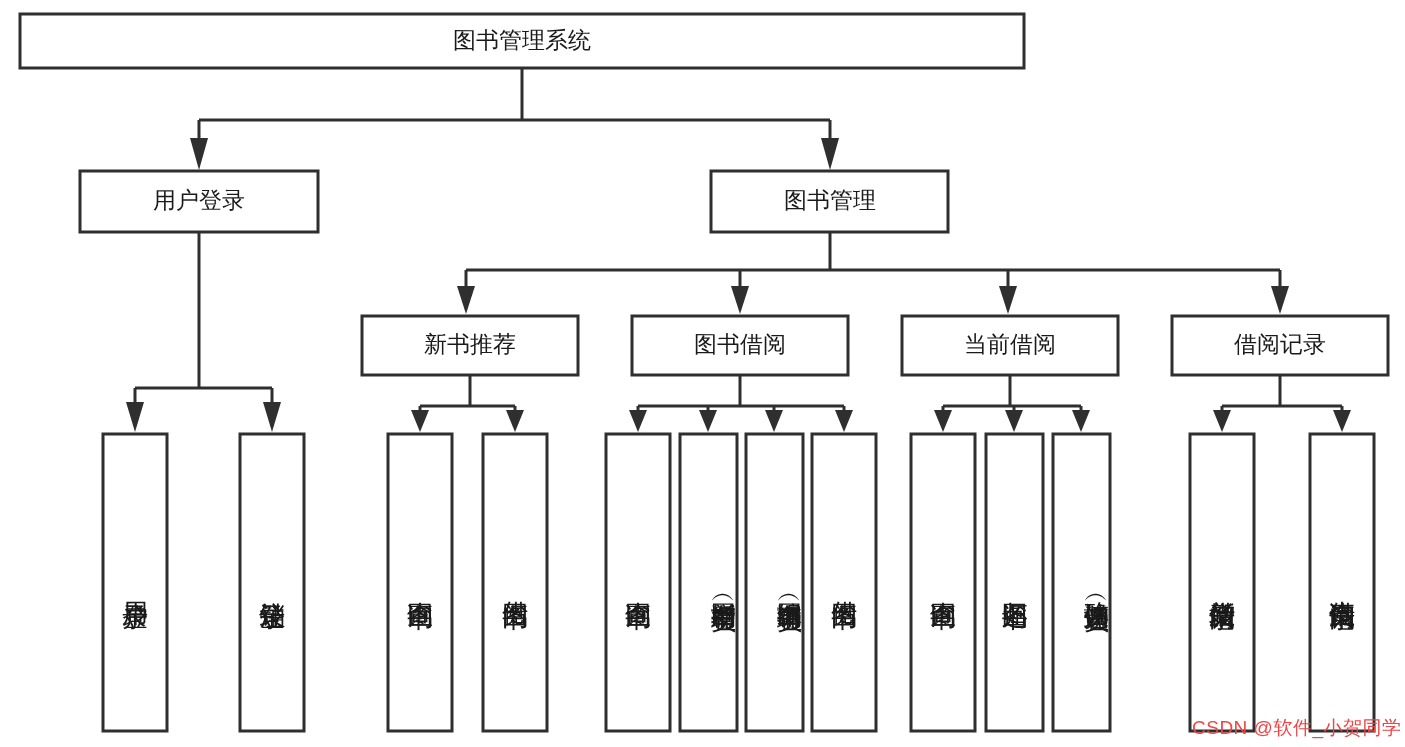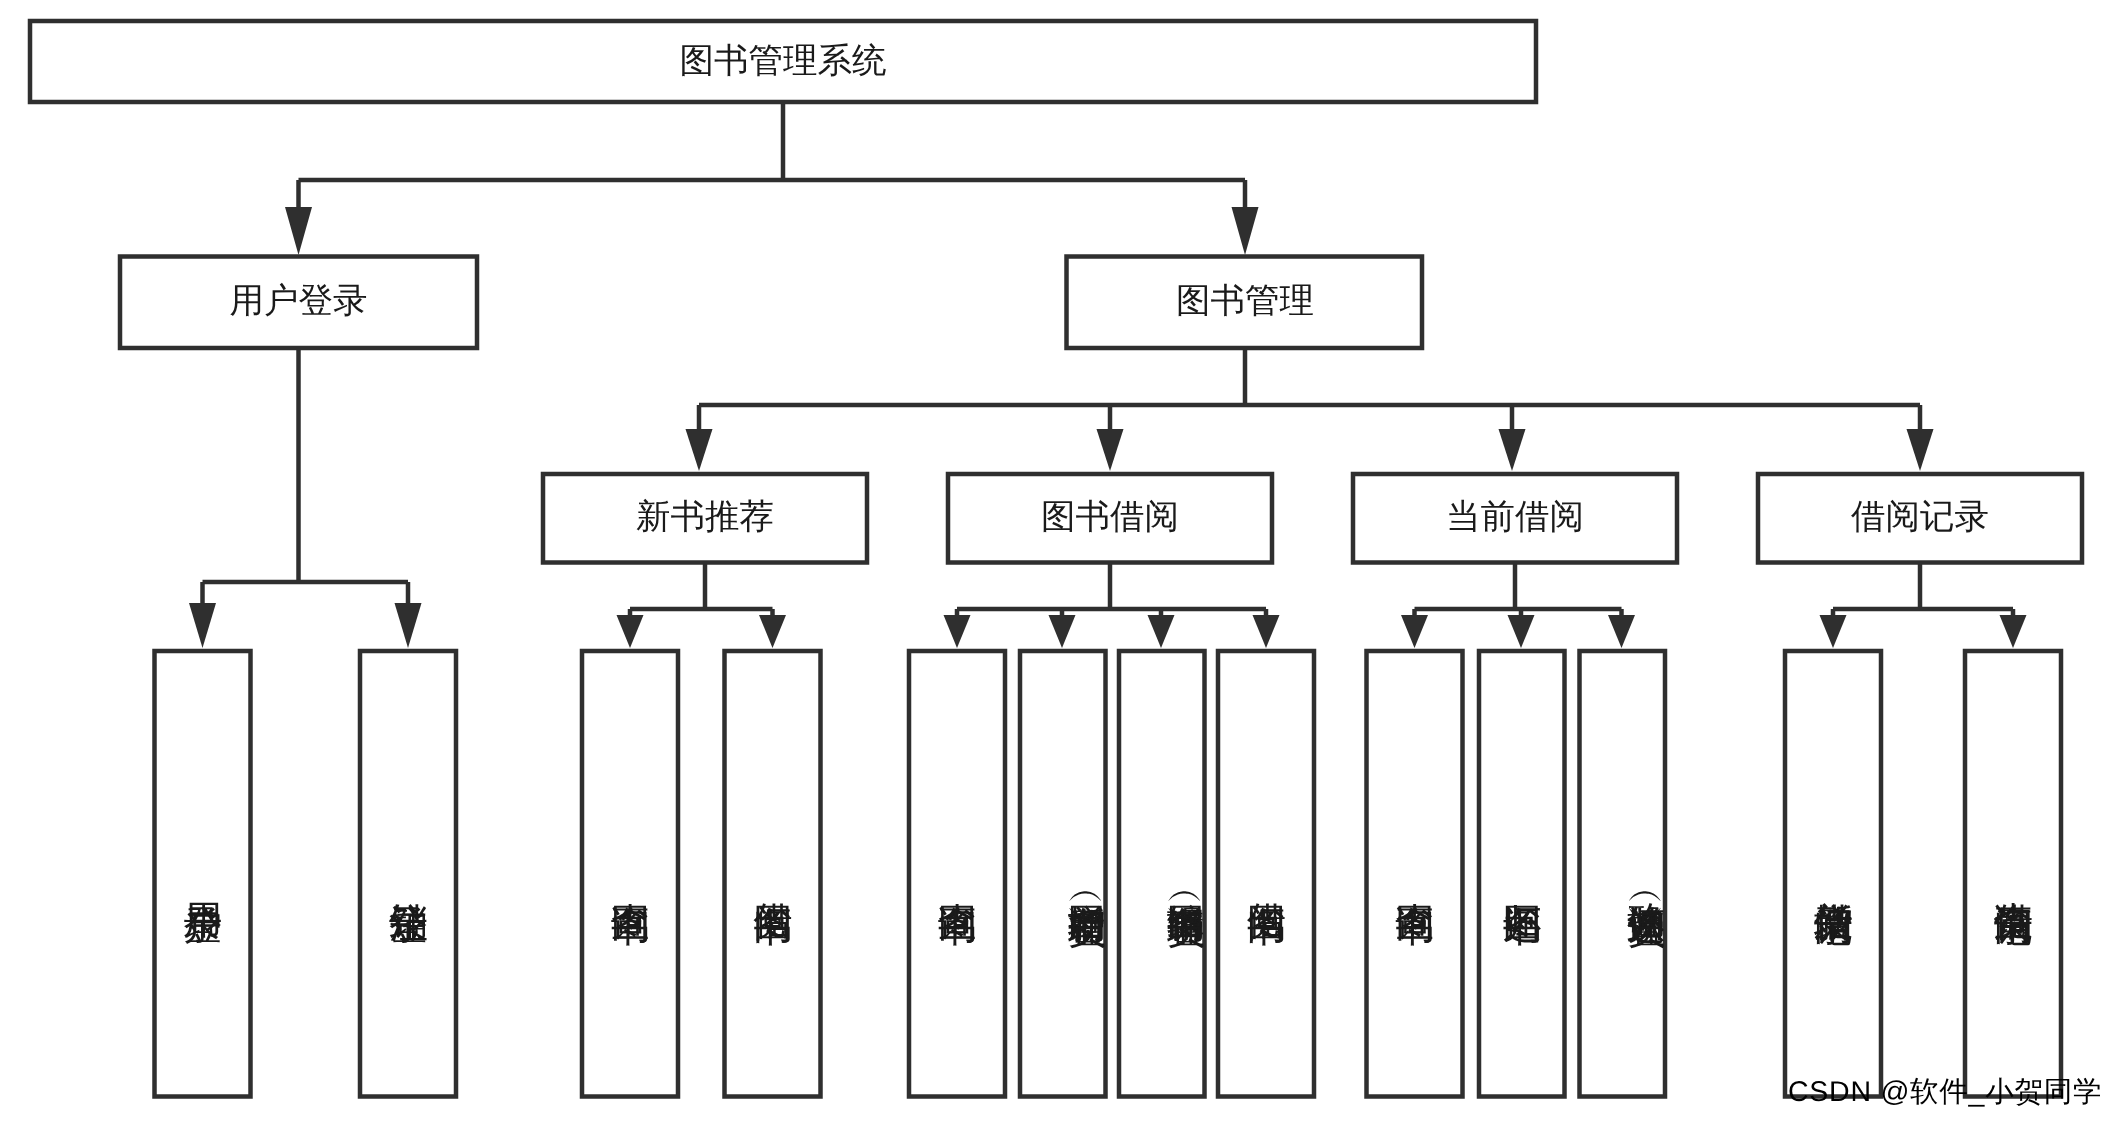--- a/index.html
+++ b/index.html
@@ -61,21 +61,21 @@
     display: flex;
     align-items: center;
     justify-content: center;
     white-space: nowrap;
     pointer-events: none;
   }
   .watermark {
     position: absolute;
     font-family: "Liberation Sans", "DejaVu Sans", sans-serif;
     font-size: 19px;
-    color: #000000;
+    color: #ef4444;
     white-space: nowrap;
     letter-spacing: 0.5px;
   }
 </style>
 </head>
 <body>
 
 <div id="diagram-root">
 
   <svg class="diagram-canvas" viewBox="0 0 1405 747" xmlns="http://www.w3.org/2000/svg">

